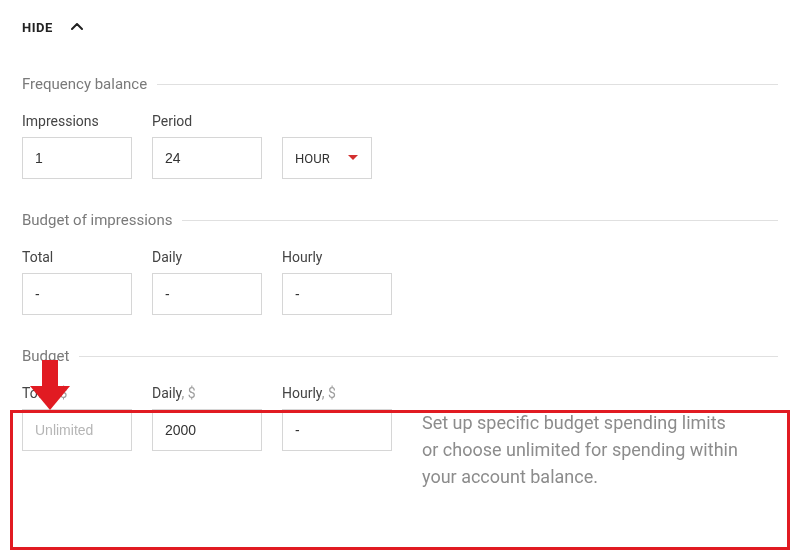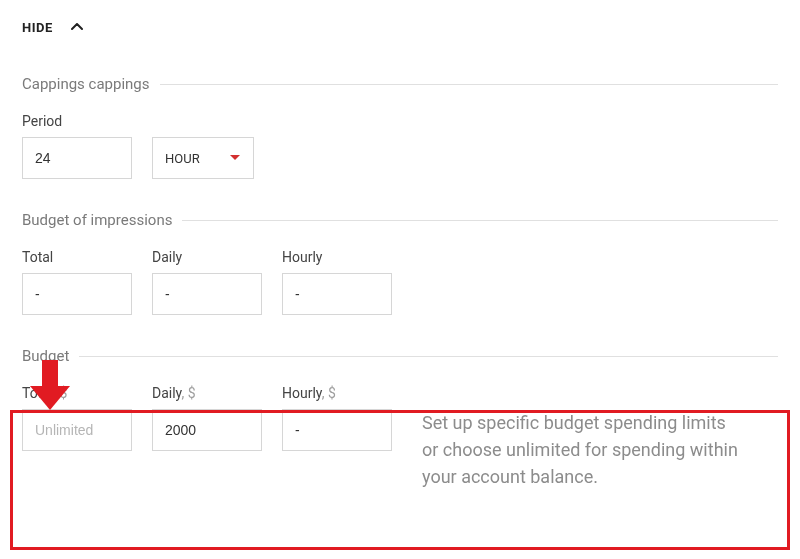--- a/index.html
+++ b/index.html
@@ -83,21 +83,21 @@
       background: #fff;
       padding: 0 12px;
       font-size: 14px;
       color: #333;
       outline: none;
     }
     .input::placeholder {
       color: #b5b5b5;
     }
     .select {
-      width: 102px;
+      width: 90px;
       height: 42px;
       border: 1px solid #d6d6d6;
       background: #fff;
       padding: 0 12px;
       font-size: 13px;
       color: #333;
       display: flex;
       align-items: center;
       justify-content: space-between;
       cursor: pointer;
@@ -143,24 +143,28 @@
     <span class="chevron-up">
       <svg width="12" height="8" viewBox="0 0 12 8">
           <path d="M1 6 L6 1 L11 6" stroke="#222" stroke-width="2" fill="none" stroke-linecap="round" stroke-linejoin="round"></path>
         </svg>
     </span>
   </div>
 </div>
 
 <div class="subsection">
   <div class="subsection-header">
-    <div class="subsection-title">Cappings cappings</div>
+    <div class="subsection-title">Frequency balance</div>
     <div class="subsection-line"></div>
   </div>
   <div class="field-row">
+    <div class="field">
+      <div class="field-label">Impressions</div>
+      <input class="input" value="1" style="">
+    </div>
     <div class="field">
       <div class="field-label">Period</div>
       <input class="input" value="24" style="">
     </div>
     <div class="field">
       <div class="field-label">&nbsp;</div>
       <div class="select">
         <span>HOUR</span>
         <span class="caret-down">
           <svg width="12" height="8" viewBox="0 0 12 8">

